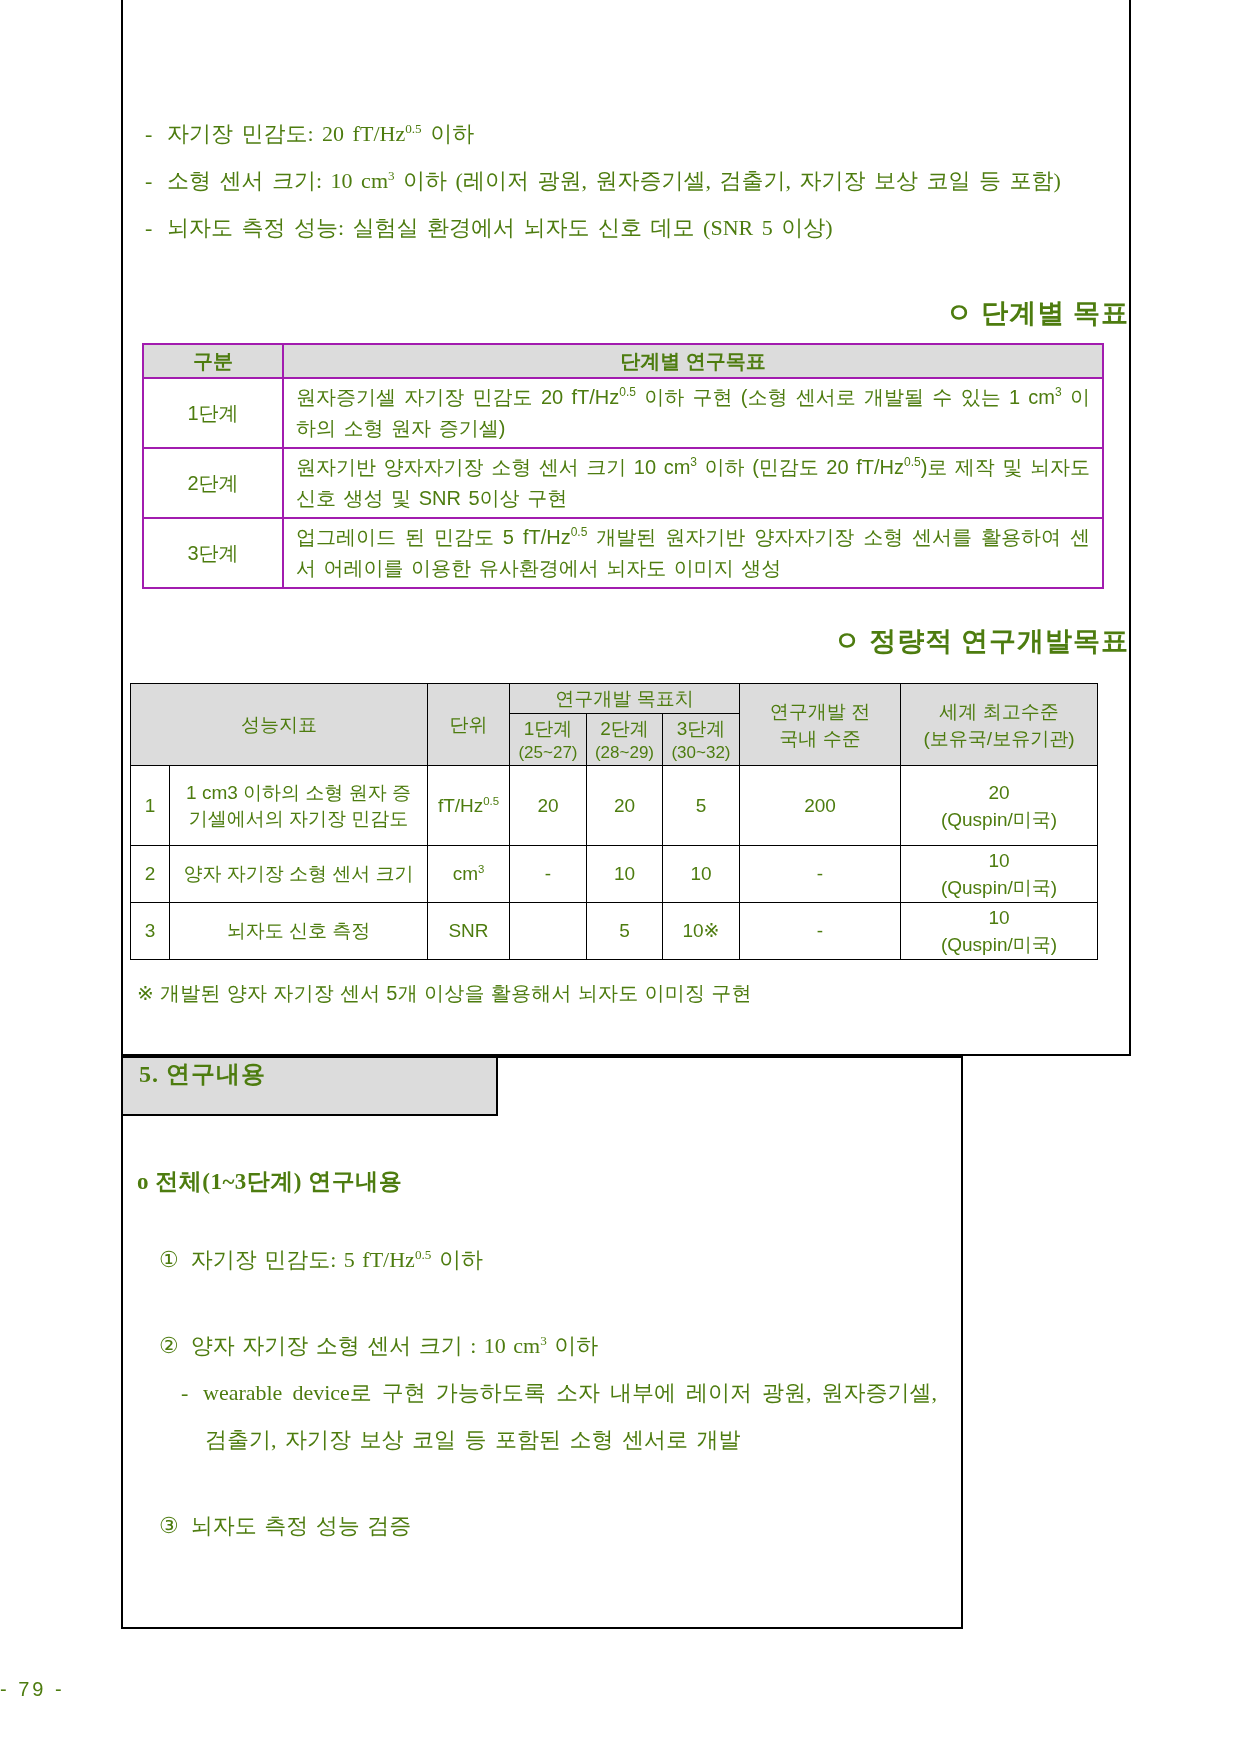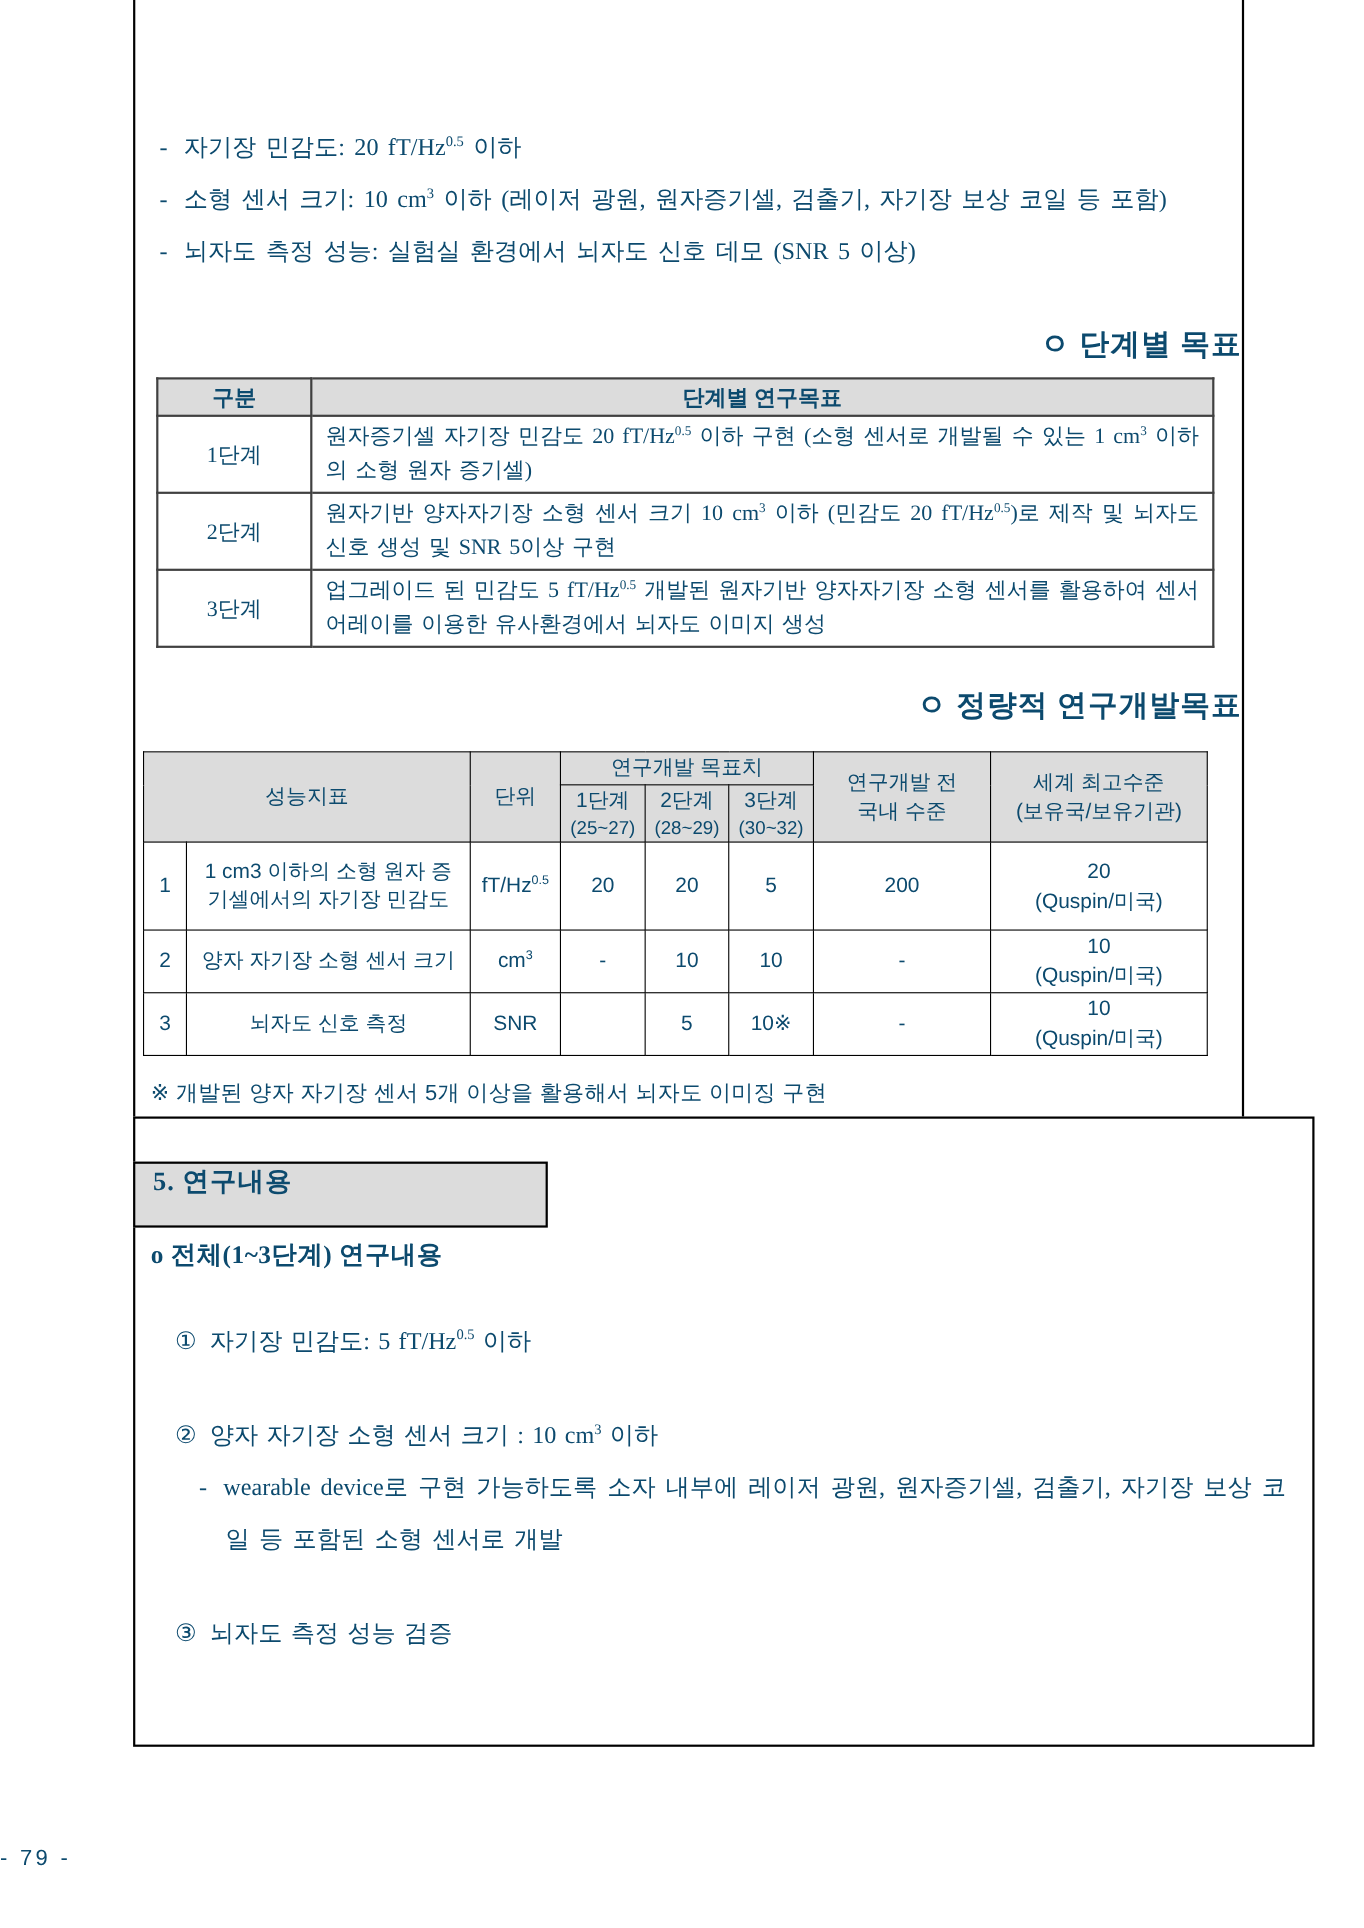--- a/index.html
+++ b/index.html
@@ -1,39 +1,39 @@
 <!DOCTYPE html>
 <html><head>
 <meta charset="utf-8">
 <style>
   * { box-sizing: border-box; }
   html,body { margin:0; padding:0; background:#fff; }
   .page {
-    position:relative; width:1240px; height:1753px; background:#fff; color:#0c4a6e;
+    position:relative; width:1240px; height:1753px; background:#fff; color:#4d7c0f;
     font-family:"Liberation Serif","DejaVu Serif",serif; overflow:hidden;
   }
   sup { font-size:0.60em; vertical-align:super; line-height:0; }
 
   
   .box1 {
     position:absolute; left:121px; top:-2px; width:1010px; height:1058px;
     border:2px solid #000; border-top:none; background:#fff;
   }
   .intro-bullets { padding:112px 26px 0 22px; font-size:22px; }
   .bullet { padding-left:24px; text-indent:-24px; line-height:47px; word-spacing:3px; text-align:justify; }
   .dash { display:inline-block; width:22px; text-indent:0; }
 
   .sec-heading { font-weight:bold; font-size:27px; margin:44px 0 0 12px; letter-spacing:1px;text-align:right; }
 
   
   .t1 {
     border-collapse:collapse; margin:12px 0 0 19px; width:960px; table-layout:fixed;
     font-family:"Liberation Sans","DejaVu Sans",sans-serif; font-size:20px;
   }
-  .t1 th, .t1 td { border:2px solid #404040;font-family:Liberation Serif, serif; }
+  .t1 th, .t1 td { border:2px solid #a21caf; }
   .t1 th { background:#dcdcdc; height:34px; font-size:20px; font-weight:bold; text-align:center; }
   .t1 .stage { width:140px; text-align:center; font-weight:normal; }
   .t1 .obj { padding:3px 12px; line-height:31px; text-align:justify; word-spacing:2px; }
 
   
   .t2 {
     border-collapse:collapse; margin:24px 0 0 7px; width:967px; table-layout:fixed;
     font-family:"Liberation Sans","DejaVu Sans",sans-serif; font-size:19px; text-align:center;
   }
   .t2 th, .t2 td { border:1.6px solid #000; padding:1px 4px; }
@@ -48,21 +48,21 @@
   .t2 .r3 td { height:54px; }
   .t2 .ind { padding:2px 8px; }
 
   .fn {
     margin:20px 0 0 14px; font-family:"Liberation Sans","DejaVu Sans",sans-serif;
     font-size:20px; letter-spacing:0.3px;
   }
 
   
   .sec5-box {
-    position:absolute; left:121px; top:1015px; width:1074px; height:573px;
+    position:absolute; left:121px; top:1056px; width:842px; height:573px;
     border:2px solid #000; background:#fff;
   }
   .sec5-header {
     position:absolute; left:121px; top:1056px; width:377px; height:60px;
     background:#dcdcdc; border:2px solid #000; z-index:2;
     display:flex; padding-left:16px;
     font-size:24px; font-weight:bold; letter-spacing:1px;
   }
   .sec5-content { padding:108px 24px 0 14px; font-size:22px; }
   .overall-heading { font-weight:bold; font-size:23px; letter-spacing:0.5px; }

